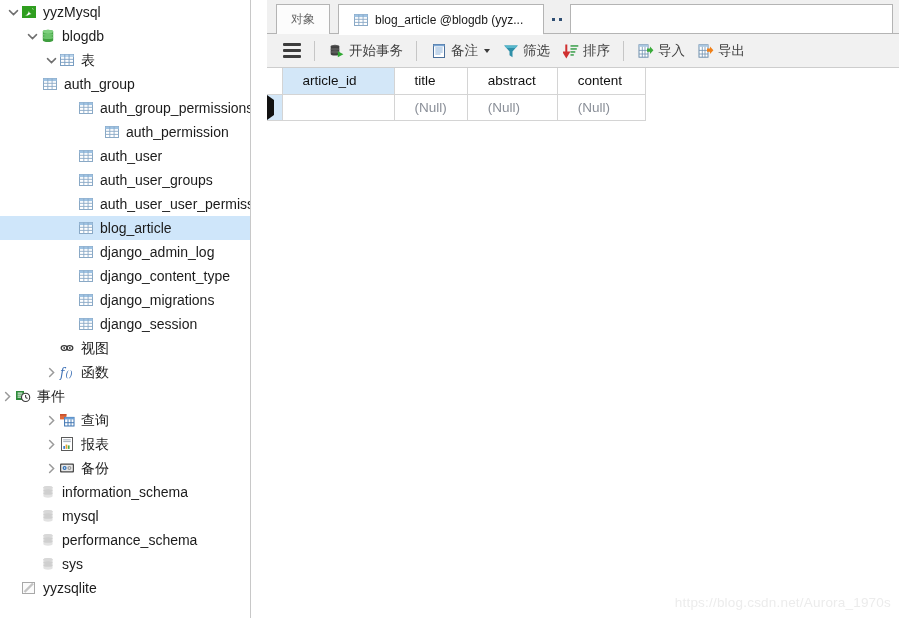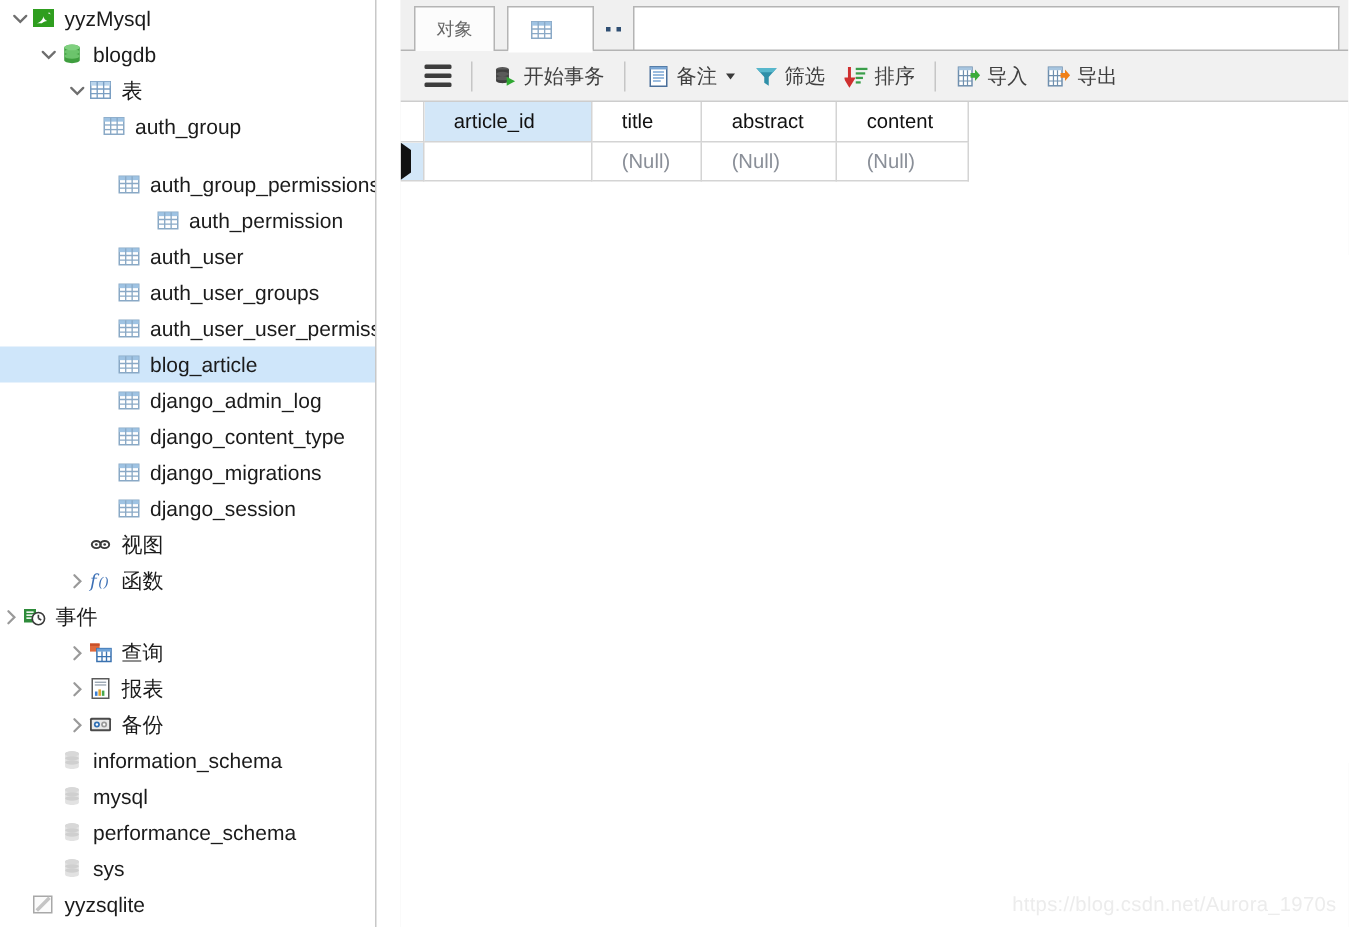--- a/index.html
+++ b/index.html
@@ -261,35 +261,35 @@
             <rect x="1.5" y="2.5" width="13" height="11" fill="#ffffff" stroke="#7a9ec2" stroke-width="1"></rect>
             <rect x="1.5" y="2.5" width="13" height="2.6" fill="#b9d4ec"></rect>
             <line x1="5.8" y1="2.5" x2="5.8" y2="13.5" stroke="#7a9ec2" stroke-width="0.9"></line>
             <line x1="10.1" y1="2.5" x2="10.1" y2="13.5" stroke="#7a9ec2" stroke-width="0.9"></line>
             <line x1="1.5" y1="7.3" x2="14.5" y2="7.3" stroke="#7a9ec2" stroke-width="0.9"></line>
             <line x1="1.5" y1="10.4" x2="14.5" y2="10.4" stroke="#7a9ec2" stroke-width="0.9"></line>
           </svg>
         </span>
         <span class="node-label">表</span>
       </div>
-      <div class="tree-row" style="padding-left: 53px;">
+      <div class="tree-row" style="padding-left: 27px;">
         <span class="twisty"></span>
         <span class="node-icon">
           <svg width="16" height="16" viewBox="0 0 16 16" xmlns="http://www.w3.org/2000/svg">
             <rect x="1.5" y="2.5" width="13" height="11" fill="#ffffff" stroke="#8aa9c6" stroke-width="1"></rect>
             <rect x="1.5" y="2.5" width="13" height="2.6" fill="#9fc3e3"></rect>
             <line x1="5.8" y1="2.5" x2="5.8" y2="13.5" stroke="#8aa9c6" stroke-width="0.9"></line>
             <line x1="10.1" y1="2.5" x2="10.1" y2="13.5" stroke="#8aa9c6" stroke-width="0.9"></line>
             <line x1="1.5" y1="7.3" x2="14.5" y2="7.3" stroke="#8aa9c6" stroke-width="0.9"></line>
             <line x1="1.5" y1="10.4" x2="14.5" y2="10.4" stroke="#8aa9c6" stroke-width="0.9"></line>
           </svg>
         </span>
         <span class="node-label">auth_group</span>
       </div>
-      <div class="tree-row" style="padding-left: 63px; margin-top: 15px;">
+      <div class="tree-row" style="padding-left: 63px;">
         <span class="twisty"></span>
         <span class="node-icon">
           <svg width="16" height="16" viewBox="0 0 16 16" xmlns="http://www.w3.org/2000/svg">
             <rect x="1.5" y="2.5" width="13" height="11" fill="#ffffff" stroke="#8aa9c6" stroke-width="1"></rect>
             <rect x="1.5" y="2.5" width="13" height="2.6" fill="#9fc3e3"></rect>
             <line x1="5.8" y1="2.5" x2="5.8" y2="13.5" stroke="#8aa9c6" stroke-width="0.9"></line>
             <line x1="10.1" y1="2.5" x2="10.1" y2="13.5" stroke="#8aa9c6" stroke-width="0.9"></line>
             <line x1="1.5" y1="7.3" x2="14.5" y2="7.3" stroke="#8aa9c6" stroke-width="0.9"></line>
             <line x1="1.5" y1="10.4" x2="14.5" y2="10.4" stroke="#8aa9c6" stroke-width="0.9"></line>
           </svg>
@@ -596,20 +596,21 @@
           <span class="tab-icon">
             <svg width="16" height="16" viewBox="0 0 16 16" xmlns="http://www.w3.org/2000/svg">
               <rect x="1.5" y="2.5" width="13" height="11" fill="#ffffff" stroke="#8aa9c6" stroke-width="1"></rect>
               <rect x="1.5" y="2.5" width="13" height="2.6" fill="#9fc3e3"></rect>
               <line x1="5.8" y1="2.5" x2="5.8" y2="13.5" stroke="#8aa9c6" stroke-width="0.9"></line>
               <line x1="10.1" y1="2.5" x2="10.1" y2="13.5" stroke="#8aa9c6" stroke-width="0.9"></line>
               <line x1="1.5" y1="7.3" x2="14.5" y2="7.3" stroke="#8aa9c6" stroke-width="0.9"></line>
               <line x1="1.5" y1="10.4" x2="14.5" y2="10.4" stroke="#8aa9c6" stroke-width="0.9"></line>
             </svg>
           </span>
+          <span>blog_article @blogdb (yyz...</span>
         </div>
         <div class="tab-extra">
           <span class="dot2">
             <i></i>
             <i></i>
           </span>
         </div>
         <div class="tab-spacer"></div>
       </div>
 

